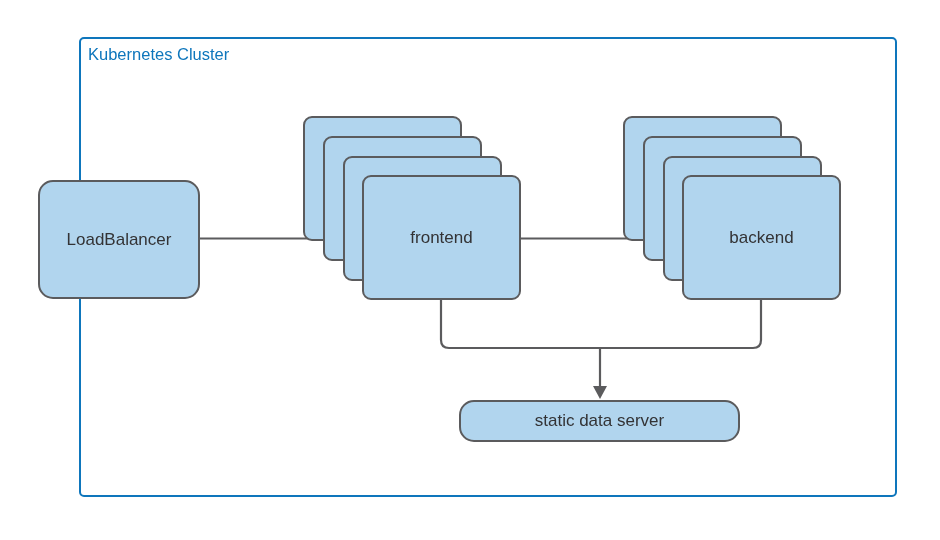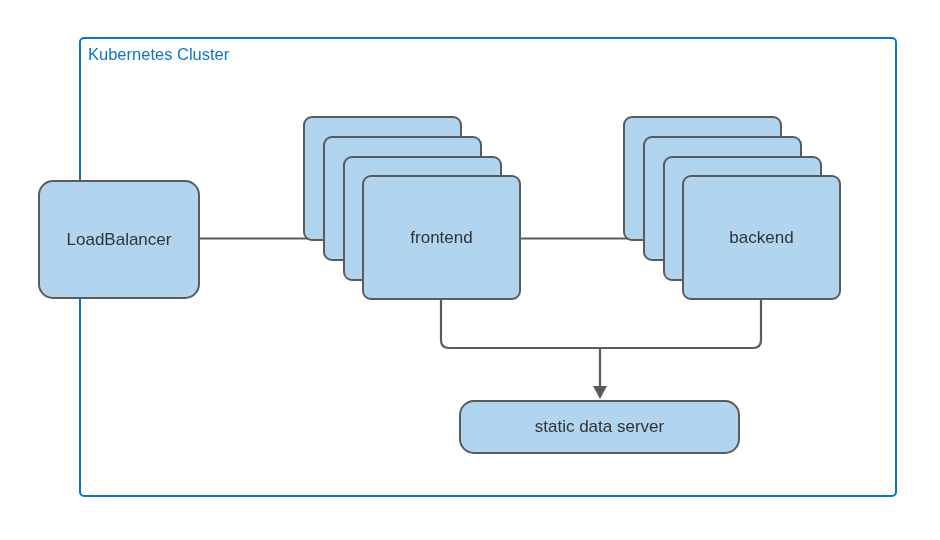--- a/index.html
+++ b/index.html
@@ -57,21 +57,21 @@
   .node-lb {
     left: 38px;
     top: 180px;
     width: 162px;
     height: 119px;
   }
   .node-static {
     left: 459px;
     top: 400px;
     width: 281px;
-    height: 54px;
+    height: 42px;
   }
   
   .stack {
     position: absolute;
     width: 218px;
     height: 184px;
   }
   .stack-frontend { left: 303px; top: 116px; }
   .stack-backend  { left: 623px; top: 116px; }
   .card {

